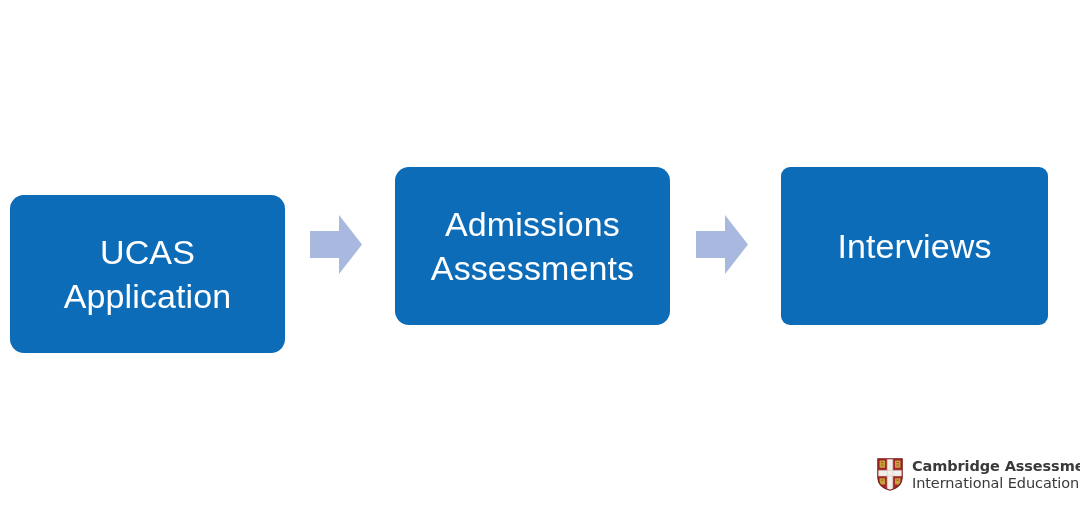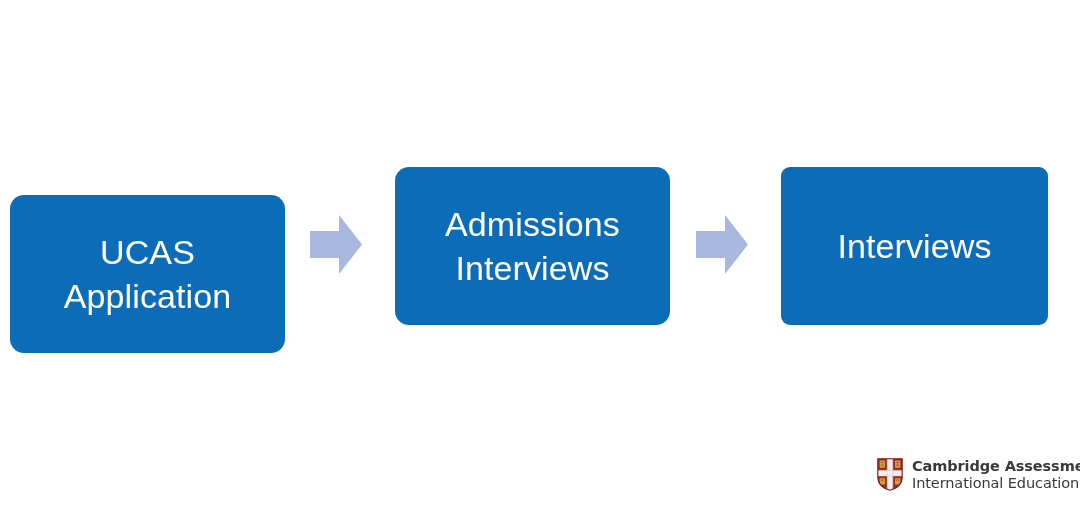--- a/index.html
+++ b/index.html
@@ -103,21 +103,21 @@
   </div>
 
   <div class="arrow" id="arrow-1">
     <svg viewBox="0 0 52 59" xmlns="http://www.w3.org/2000/svg" aria-hidden="true">
       <polygon points="0,16 29,16 29,0 52,29.5 29,59 29,43 0,43" fill="#A8B8DE"></polygon>
     </svg>
   </div>
 
   <div class="proc-box" id="box-2">
     <span class="proc-label">Admissions
-Interviews</span>
+Assessments</span>
   </div>
 
   <div class="arrow" id="arrow-2">
     <svg viewBox="0 0 52 59" xmlns="http://www.w3.org/2000/svg" aria-hidden="true">
       <polygon points="0,16 29,16 29,0 52,29.5 29,59 29,43 0,43" fill="#A8B8DE"></polygon>
     </svg>
   </div>
 
   <div class="proc-box" id="box-3">
     <span class="proc-label">Interviews</span>

